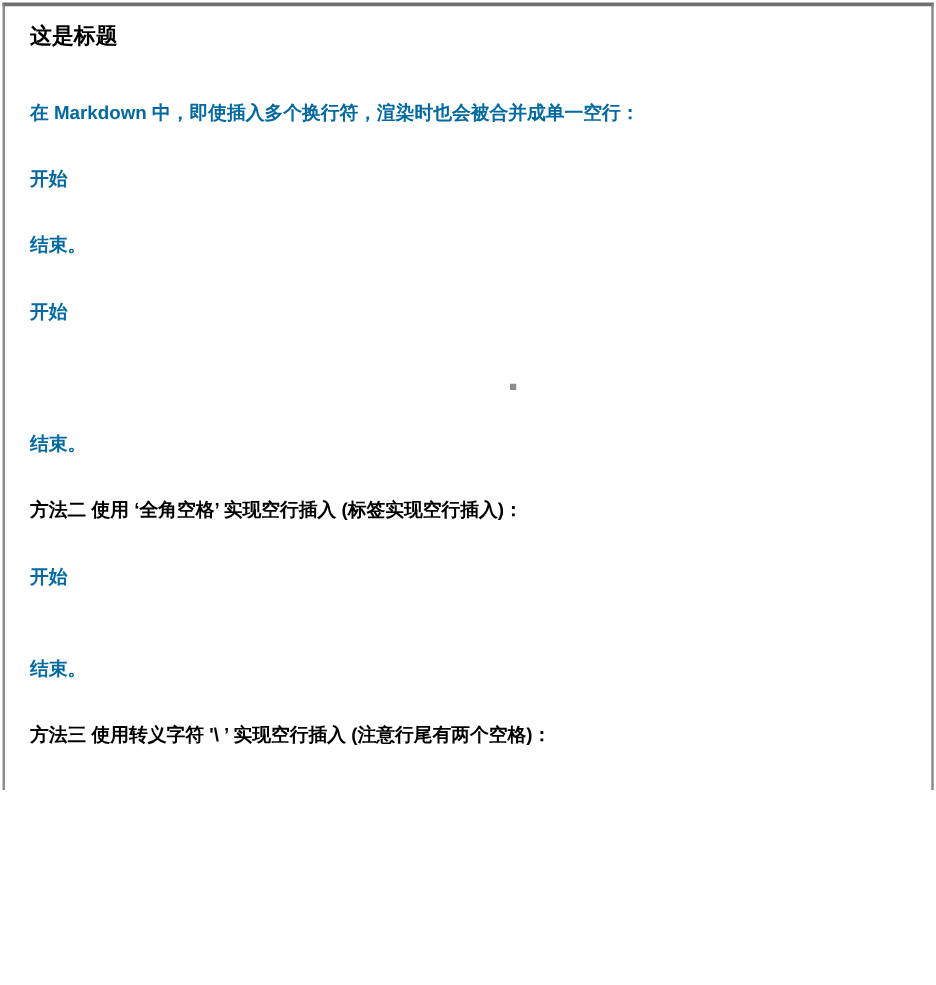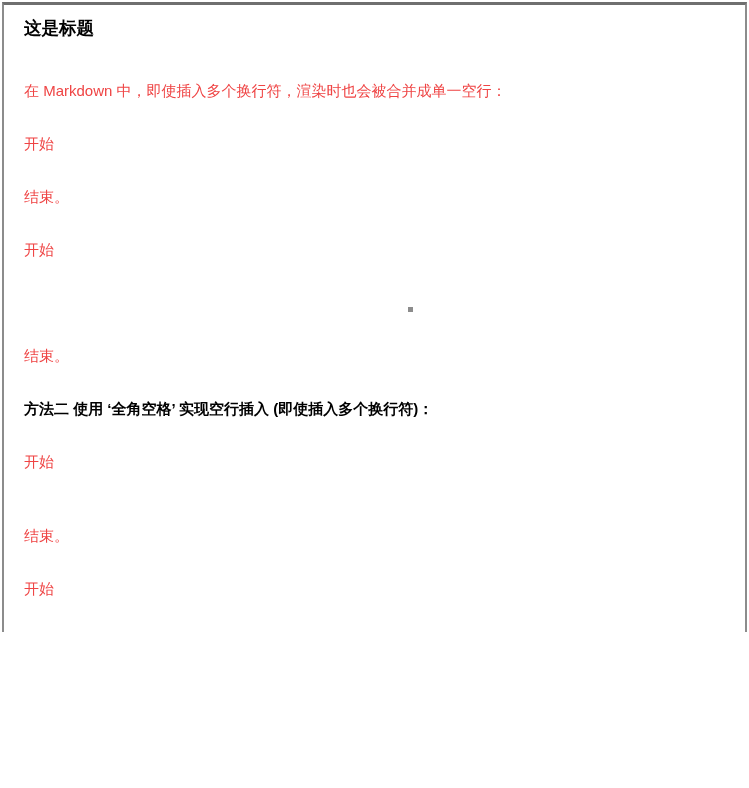--- a/index.html
+++ b/index.html
@@ -30,21 +30,21 @@
     line-height: 23px;
     font-weight: 700;
     color: #000000;
     margin: 4px 0 40px 0;
   }
   .para, .method-heading {
     font-size: 15px;
     line-height: 21px;
     margin: 0 0 32px 0;
   }
-  .para { color: #ef4444; font-weight: 400; }
+  .para { color: #0369a1; font-weight: 700; }
   .method-heading { color: #000000; font-weight: 700; }
   .blank-line { height: 21px; margin: 0 0 32px 0; }
   .trail-blank { padding-bottom: 21px; }
   .artifact-square {
     position: absolute;
     left: 408px;
     top: 307px;
     width: 5px;
     height: 5px;
     background: #8c8c8c;
@@ -60,23 +60,24 @@
 
     <p class="para">在 Markdown 中，即使插入多个换行符，渲染时也会被合并成单一空行：</p>
 
     <p class="para">开始</p>
     <p class="para">结束。</p>
 
     <p class="para">开始</p>
     <p class="para blank-line"></p>
     <p class="para">结束。</p>
 
-    <h3 class="method-heading">方法二 使用 ‘全角空格’ 实现空行插入 (即使插入多个换行符)：</h3>
+    <h3 class="method-heading">方法二 使用 ‘全角空格’ 实现空行插入 (标签实现空行插入)：</h3>
     <p class="para trail-blank">开始</p>
     <p class="para">结束。</p>
 
+    <h3 class="method-heading">方法三 使用转义字符 '\ ’ 实现空行插入 (注意行尾有两个空格)：</h3>
     <p class="para">开始</p>
     <p class="para">结束。</p>
 
   </div>
 
   <div class="artifact-square"></div>
 </div>
 
 </body></html>

